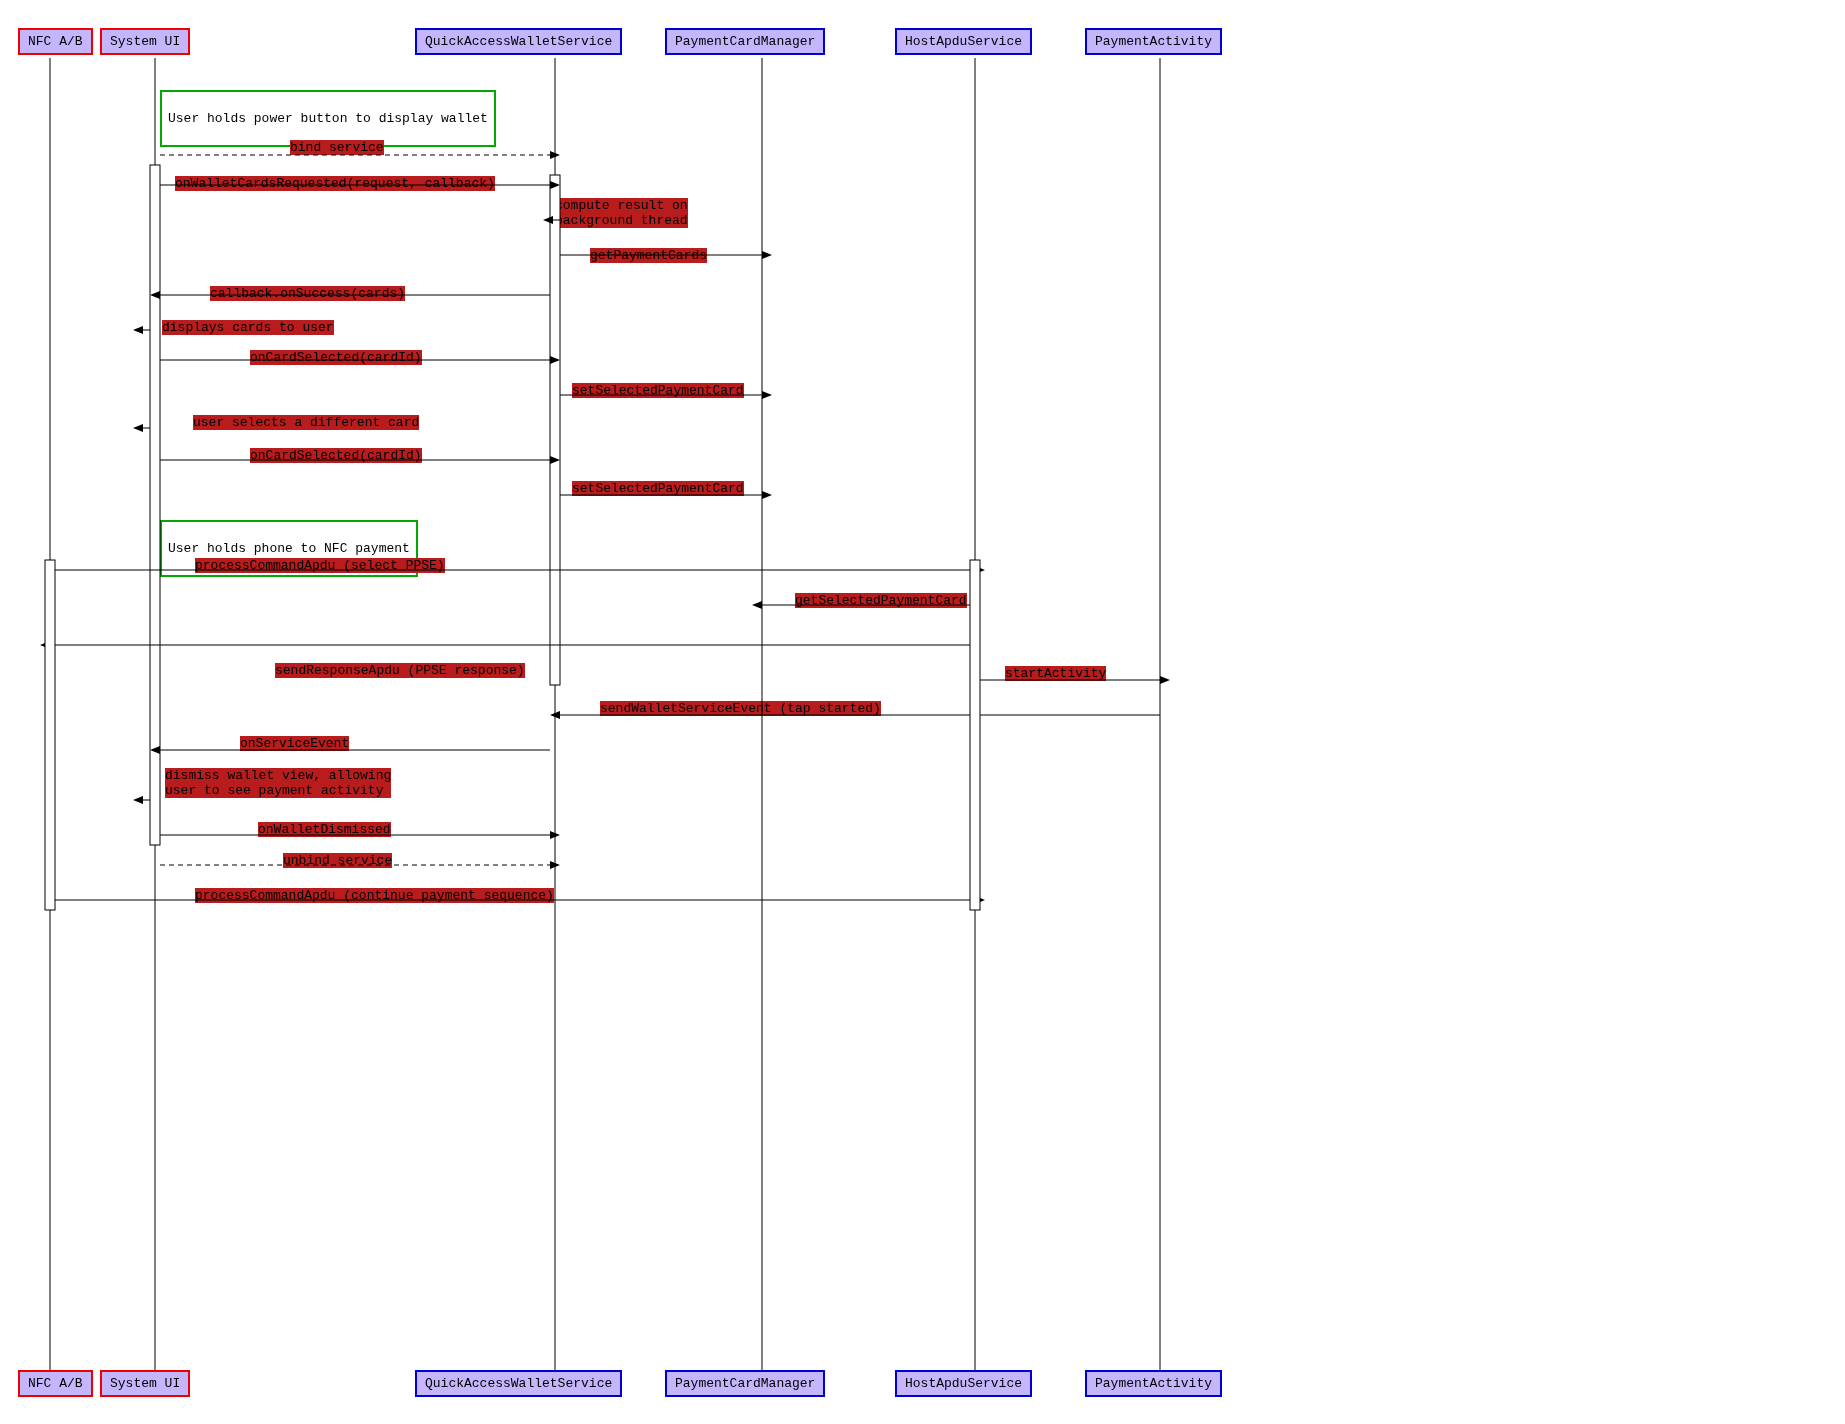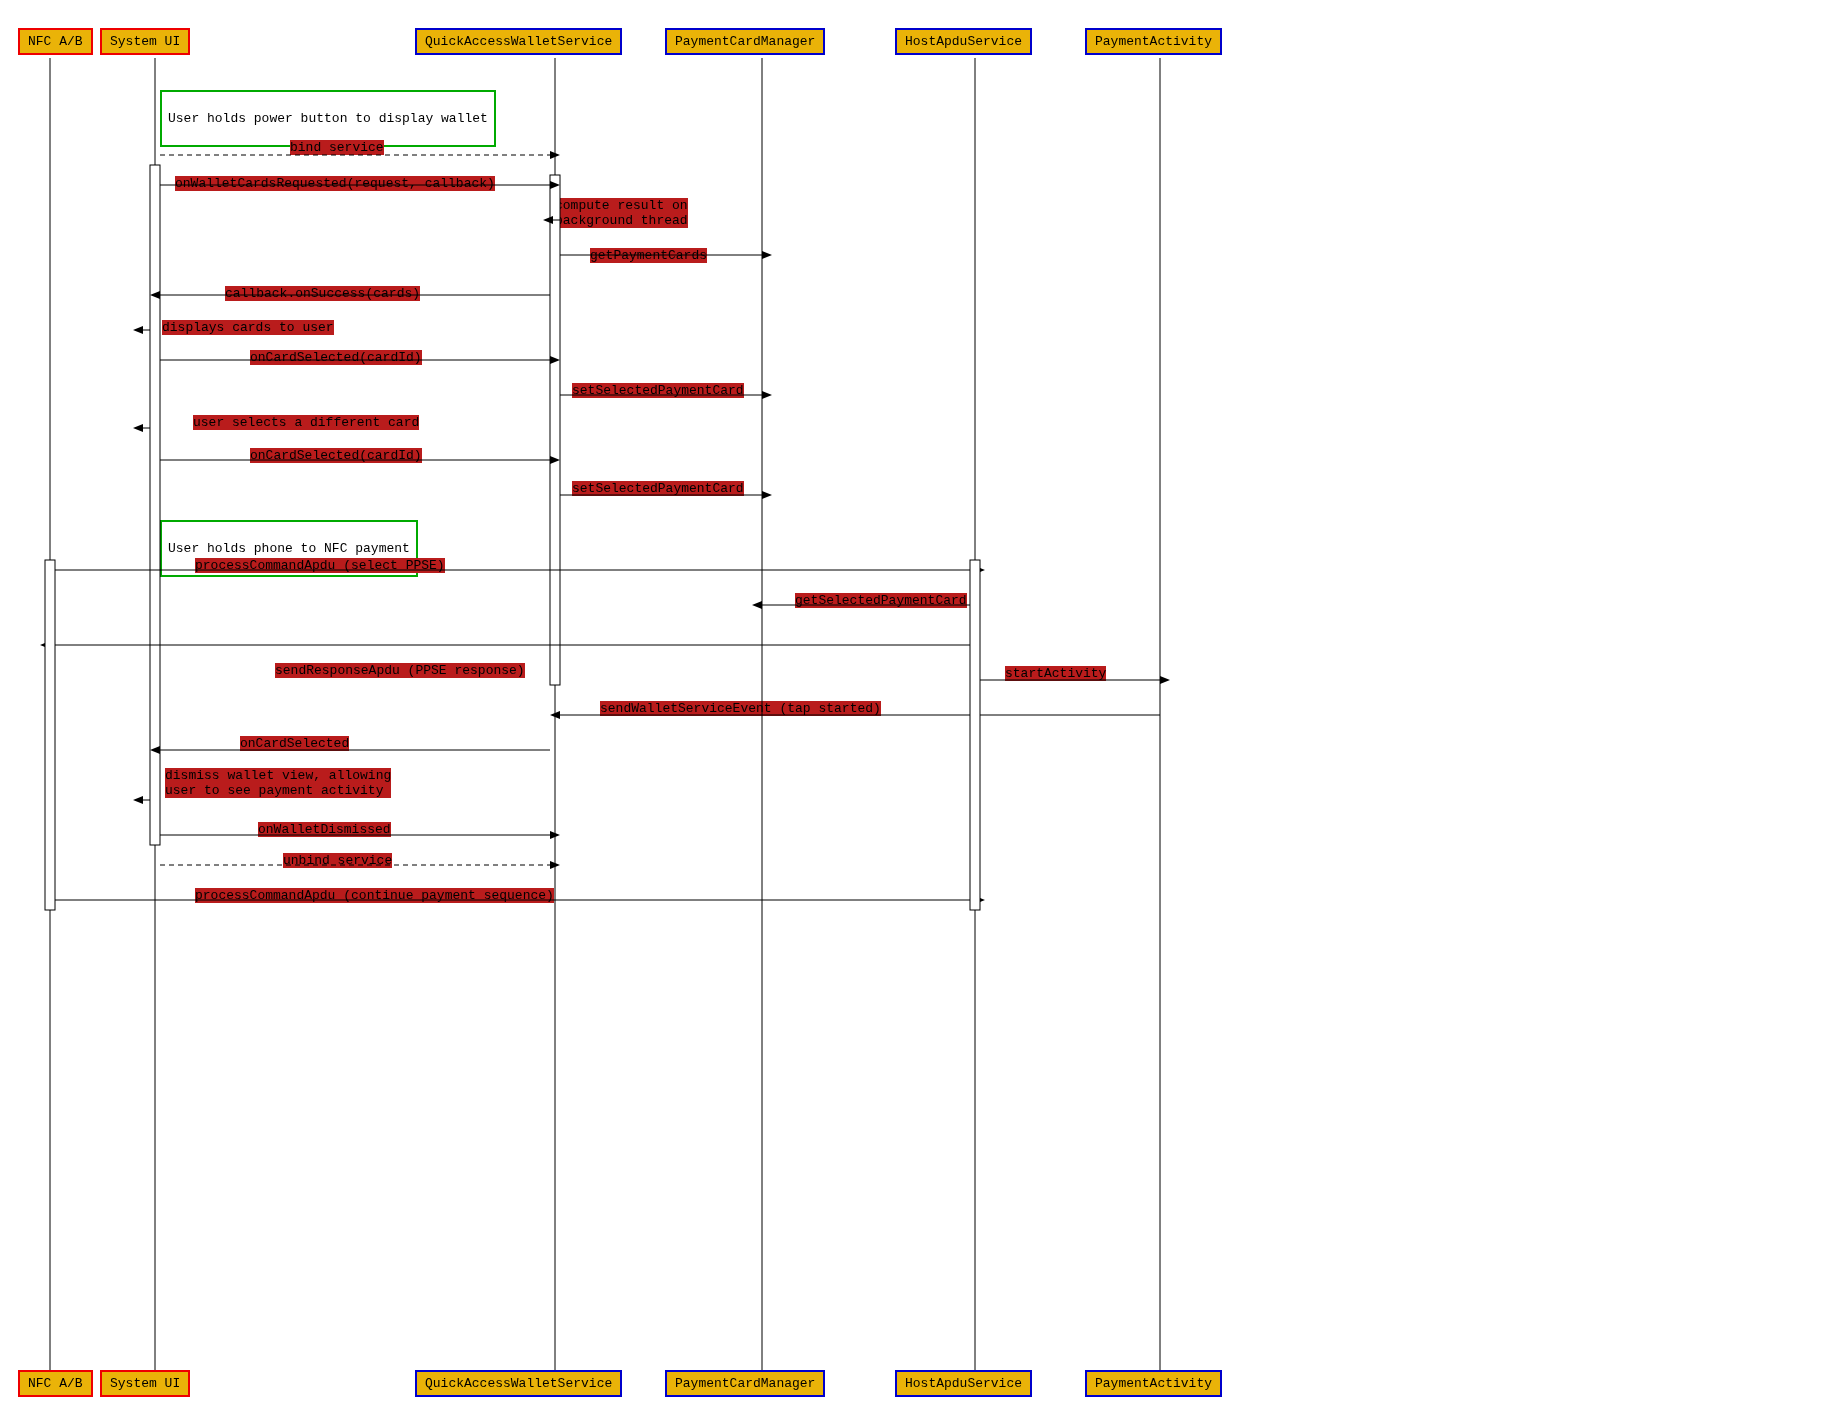--- a/index.html
+++ b/index.html
@@ -18,21 +18,21 @@
       height: 1424px;
       background: #fff;
     }
     .actor-box {
       position: absolute;
       border: 2px solid;
       padding: 4px 8px;
       text-align: center;
       font-family: 'Courier New', Courier, monospace;
       font-size: 13px;
-      background: #eab308;
+      background: #c4b5fd;
       white-space: nowrap;
     }
     .actor-red { border-color: #e00; color: #000; }
     .actor-blue { border-color: #00c; color: #000; }
     .note-box {
       position: absolute;
       border: 2px solid #0a0;
       padding: 19px 6px;
       font-family: 'Courier New', Courier, monospace;
       font-size: 13px;
@@ -75,33 +75,33 @@
   <div class="actor-box actor-blue" style="left:895px;top:1370px;">HostApduService</div>
   <div class="actor-box actor-blue" style="left:1085px;top:1370px;">PaymentActivity</div>
 
   <div class="note-box" style="left:160px;top:90px;">User holds power button to display wallet</div>
   <div class="note-box" style="left:160px;top:520px;">User holds phone to NFC payment</div>
 
   <div class="msg-label" style="left:290px;top:140px;">bind service</div>
   <div class="msg-label" style="left:175px;top:176px;">onWalletCardsRequested(request, callback)</div>
   <div class="msg-label" style="left:555px;top:198px;">compute result on<br>background thread</div>
   <div class="msg-label" style="left:590px;top:248px;">getPaymentCards</div>
-  <div class="msg-label" style="left:225px;top:286px;">callback.onSuccess(cards)</div>
+  <div class="msg-label" style="left:210px;top:286px;">callback.onSuccess(cards)</div>
   <div class="msg-label" style="left:162px;top:320px;">displays cards to user</div>
   <div class="msg-label" style="left:250px;top:350px;">onCardSelected(cardId)</div>
   <div class="msg-label" style="left:572px;top:383px;">setSelectedPaymentCard</div>
   <div class="msg-label" style="left:165px;top:415px;margin-left:28px;">user selects a different card</div>
   <div class="msg-label" style="left:250px;top:448px;">onCardSelected(cardId)</div>
   <div class="msg-label" style="left:572px;top:481px;">setSelectedPaymentCard</div>
   <div class="msg-label" style="left:195px;top:558px;">processCommandApdu (select PPSE)</div>
   <div class="msg-label" style="left:795px;top:593px;">getSelectedPaymentCard</div>
   <div class="msg-label" style="left:275px;top:631px;margin-top:32px;">sendResponseApdu (PPSE response)</div>
   <div class="msg-label" style="left:1005px;top:666px;">startActivity</div>
   <div class="msg-label" style="left:600px;top:701px;">sendWalletServiceEvent (tap started)</div>
-  <div class="msg-label" style="left:240px;top:736px;">onCardSelected</div>
+  <div class="msg-label" style="left:240px;top:736px;">onServiceEvent</div>
   <div class="msg-label" style="left:165px;top:768px;">dismiss wallet view, allowing<br>user to see payment activity</div>
   <div class="msg-label" style="left:258px;top:822px;">onWalletDismissed</div>
   <div class="msg-label" style="left:283px;top:853px;">unbind service</div>
   <div class="msg-label" style="left:195px;top:888px;">processCommandApdu (continue payment sequence)</div>
 
   <svg class="arrows">
 
     <line x1="50" y1="58" x2="50" y2="1370" stroke="#000" stroke-width="1"></line>
 
     <line x1="155" y1="58" x2="155" y2="1370" stroke="#000" stroke-width="1"></line>

